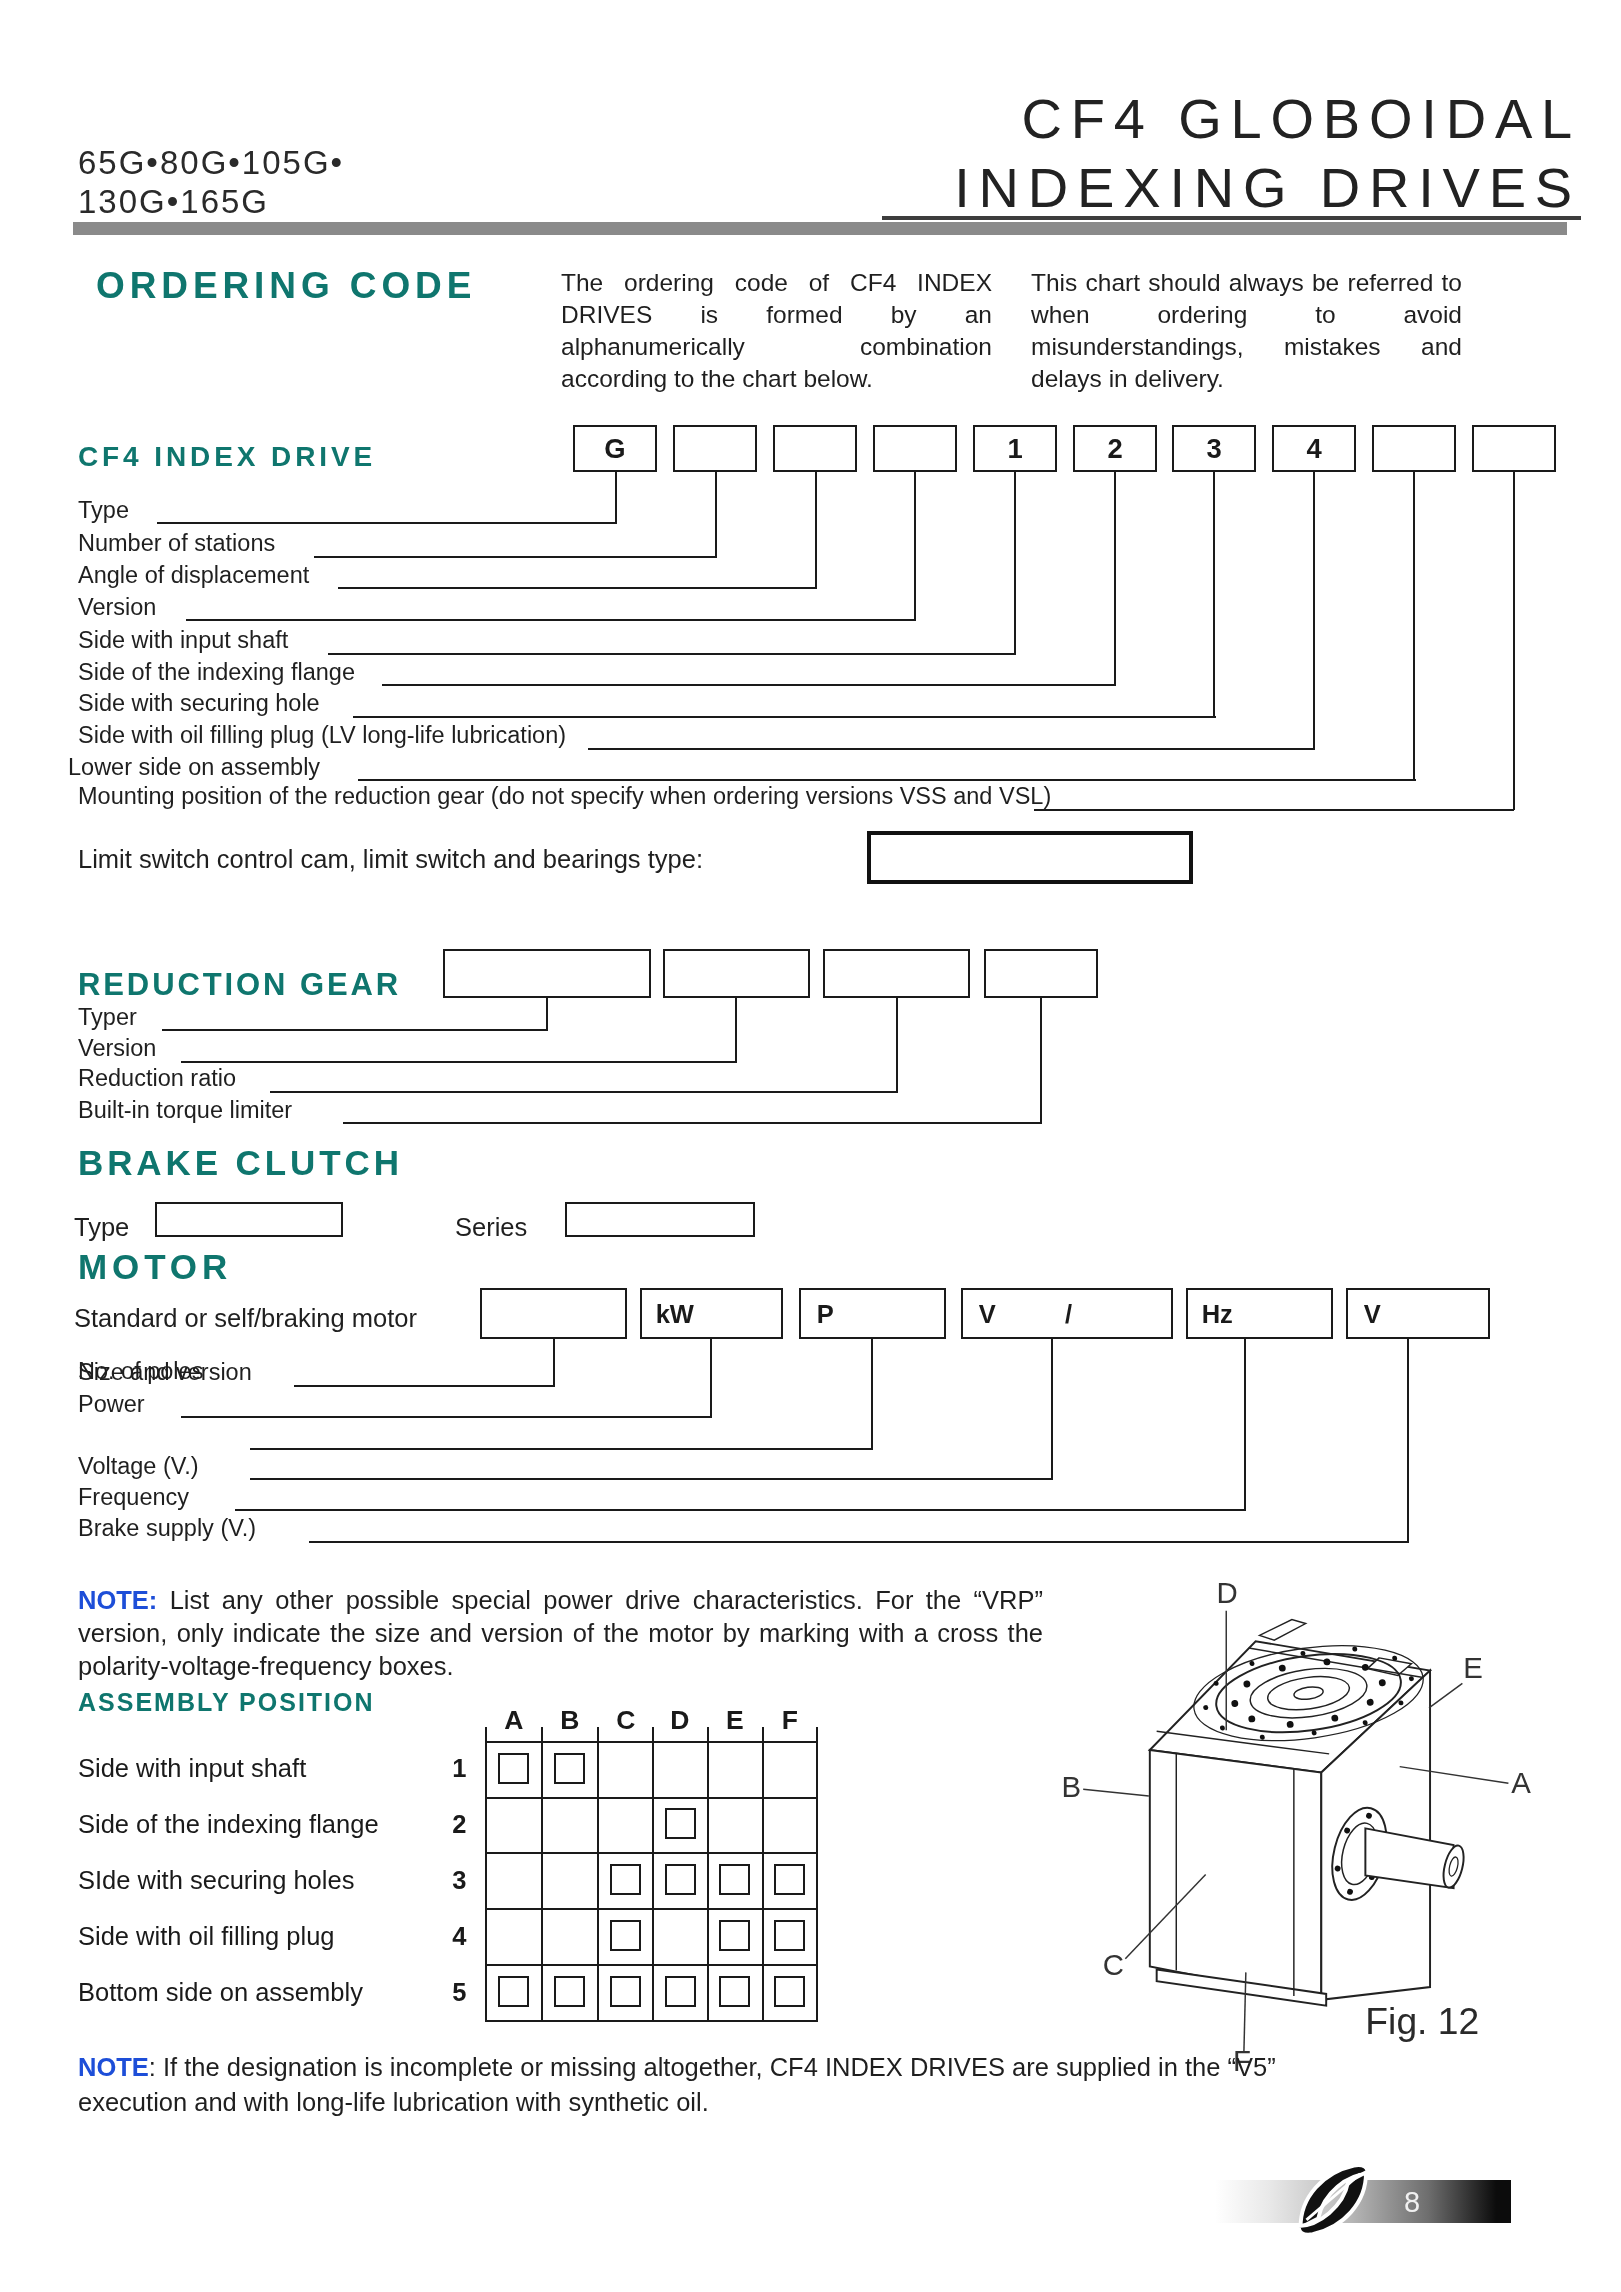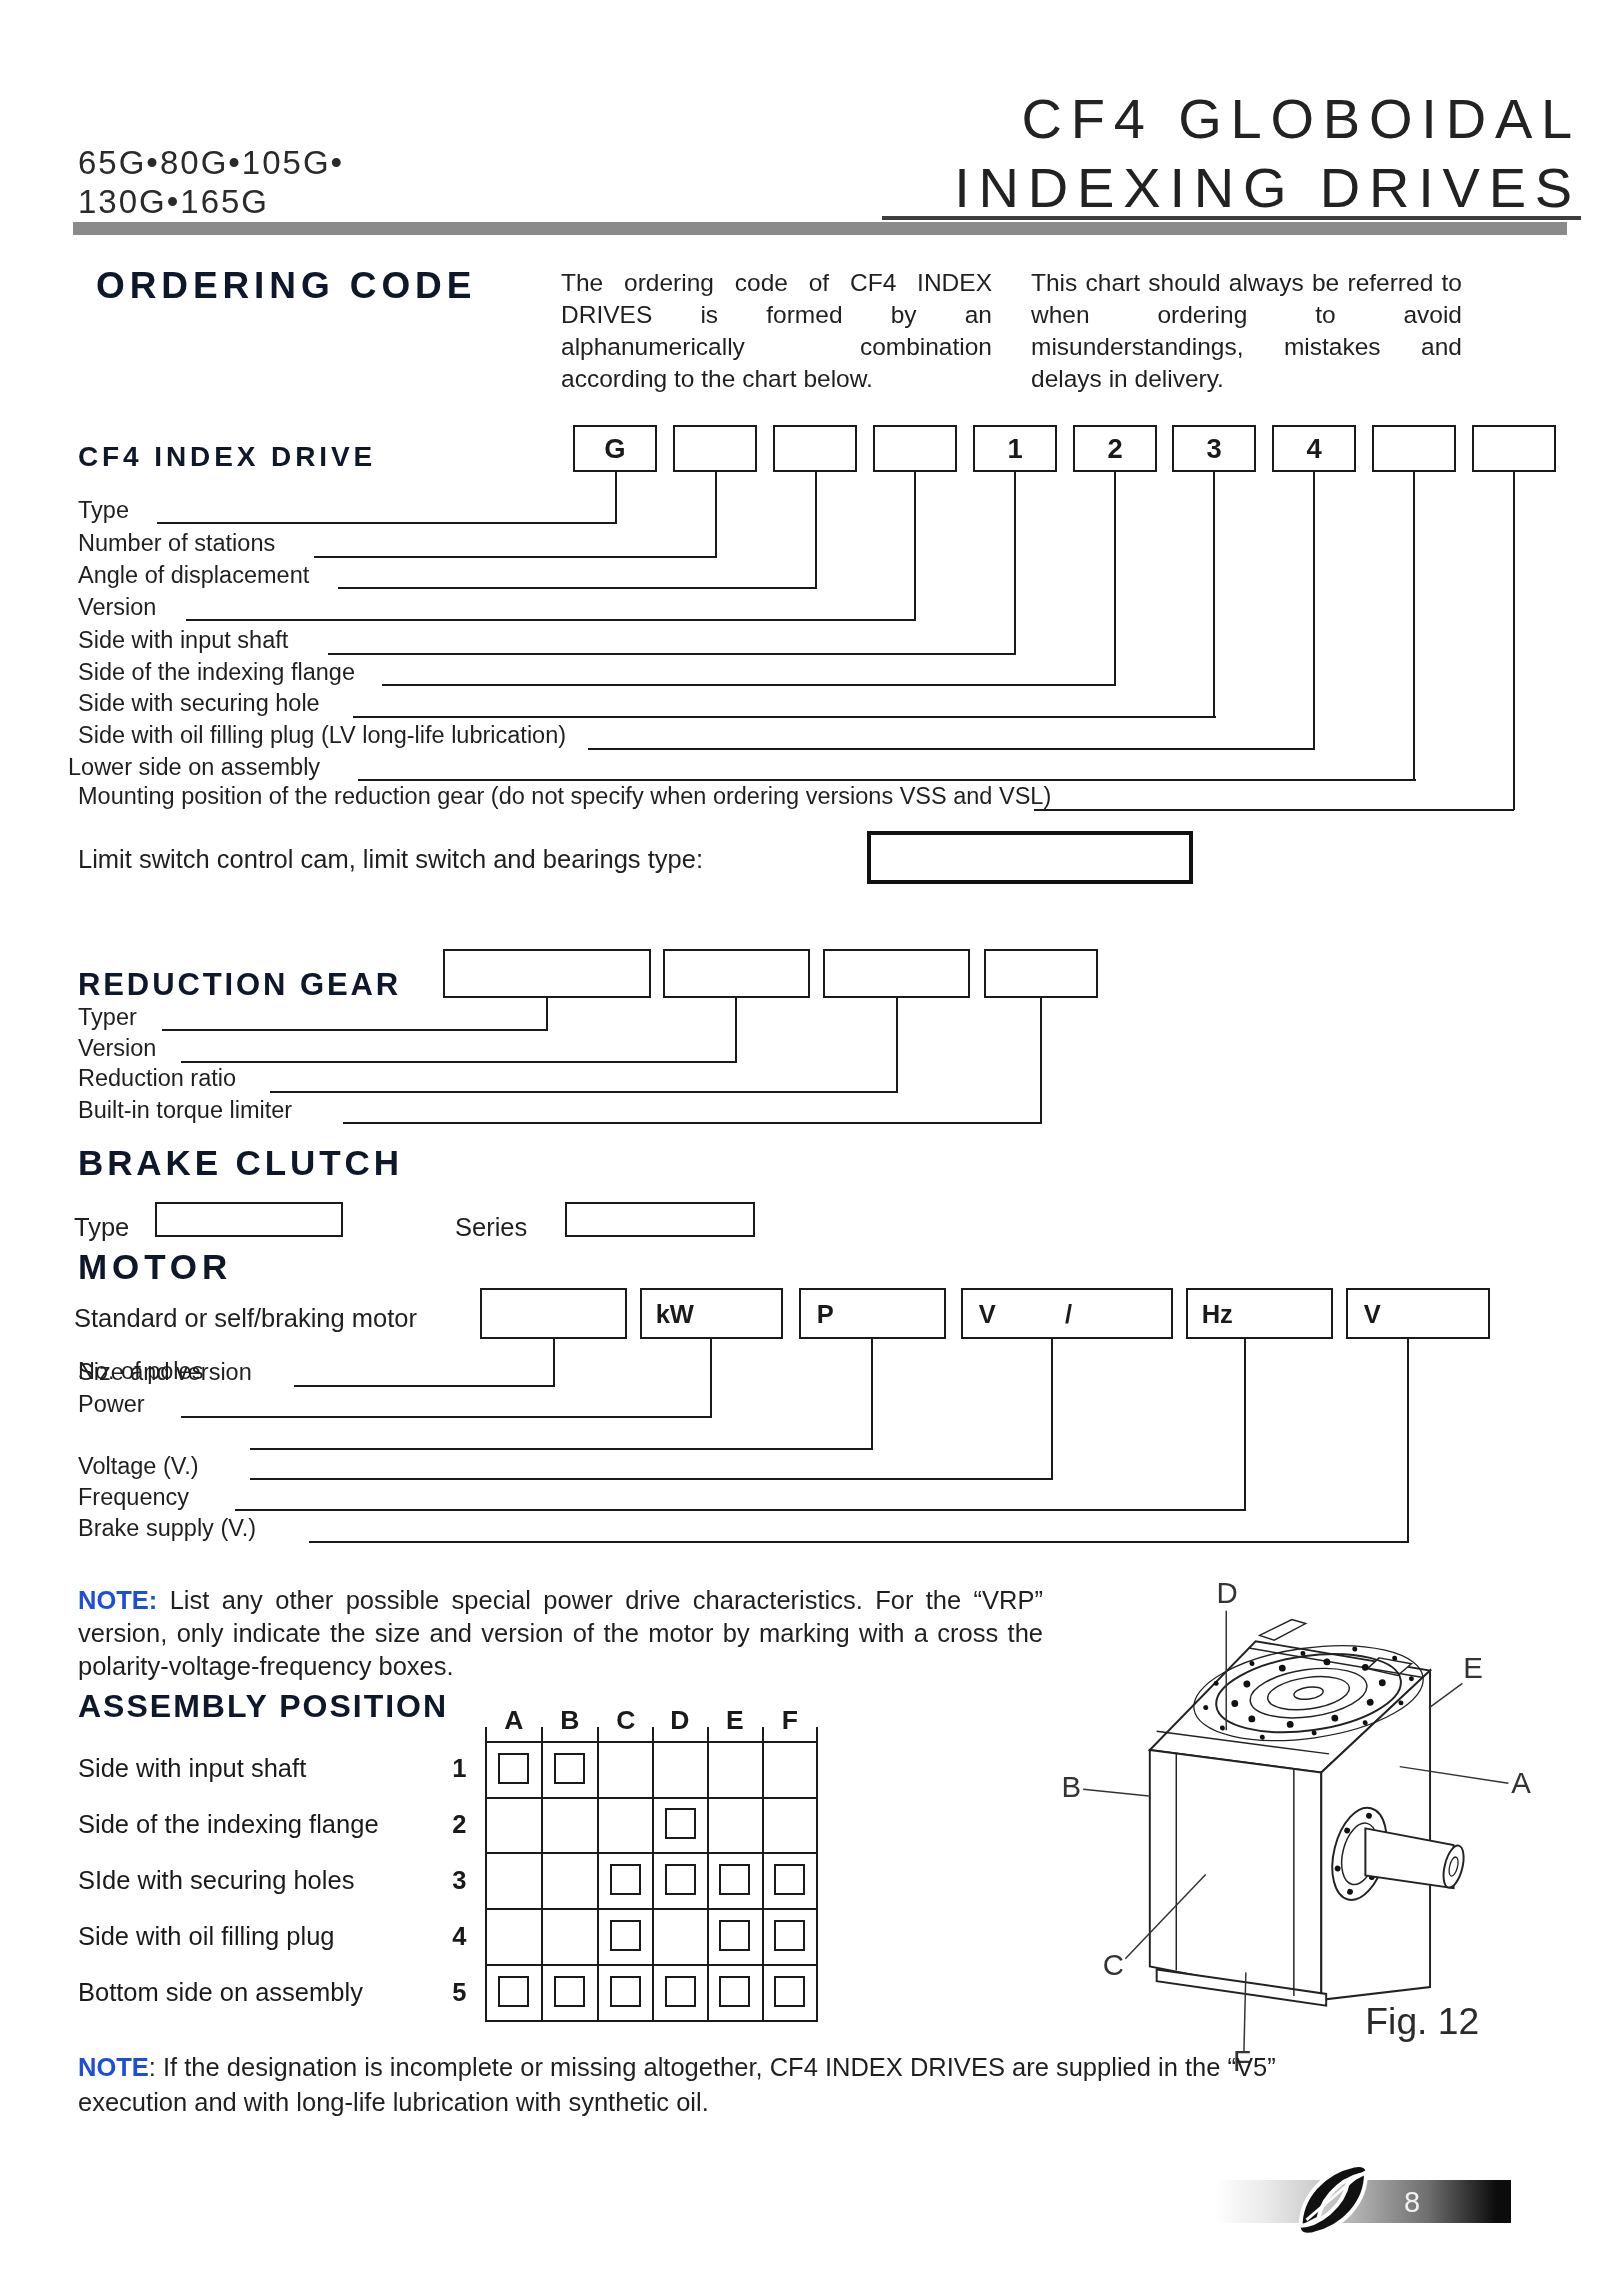--- a/index.html
+++ b/index.html
@@ -7,21 +7,21 @@
         font-family:"Liberation Sans",sans-serif;color:#1a1a1a;margin:0 auto;}
   .abs{position:absolute;}
   .hline{position:absolute;height:2px;background:#1a1a1a;}
   .vline{position:absolute;width:2px;background:#1a1a1a;}
   .gline{position:absolute;background:#1a1a1a;}
   .codebox{position:absolute;box-sizing:border-box;border:2px solid #1a1a1a;background:#fff;
            display:flex;align-items:center;justify-content:center;font-weight:bold;font-size:27.4px;}
   .unit{position:absolute;top:50%;transform:translateY(-50%);font-weight:bold;font-size:25.5px;}
   .dlabel{position:absolute;font-size:23.5px;color:#1f1f1f;white-space:nowrap;}
   .plabel{position:absolute;font-size:25.5px;color:#1f1f1f;white-space:nowrap;}
-  .gh{position:absolute;color:#0f172a;font-weight:bold;white-space:nowrap;letter-spacing:2.9px;text-align:center;}
+  .gh{position:absolute;color:#0f766e;font-weight:bold;white-space:nowrap;letter-spacing:2.9px;text-align:center;}
   .check{position:absolute;box-sizing:border-box;width:31px;height:31px;border:2px solid #1a1a1a;background:#fff;}
   .para{position:absolute;font-size:24.5px;line-height:32px;text-align:justify;color:#1f1f1f;}
   .noteprefix{color:#1d4ed8;font-weight:bold;}
   .colhead{position:absolute;width:21.6px;text-align:center;font-size:26.5px;font-weight:bold;}
   .rownum{position:absolute;width:23.5px;text-align:right;font-size:25.5px;font-weight:bold;}
   .rowlabel{position:absolute;font-size:25.5px;white-space:nowrap;}
   svg text{font-family:"Liberation Sans",sans-serif;}
 </style>
 </head>
 <body>
@@ -158,21 +158,21 @@
   <div class="hline" style="left:250px;top:1478px;width:802px;"></div>
   <span class="dlabel" style="left:78px;top:1484px;">Frequency</span>
   <div class="hline" style="left:235px;top:1509px;width:1010px;"></div>
   <span class="dlabel" style="left:78px;top:1515px;">Brake supply (V.)</span>
   <div class="hline" style="left:309px;top:1541px;width:1100px;"></div>
 
   <div class="para" style="left:78px;top:1584px;width:965px;font-size:25.5px;line-height:33px;">
     <span class="noteprefix">NOTE:</span><span> List any other possible special power drive characteristics. For the “VRP” version, only indicate the size and version of the motor by marking with a cross the polarity-voltage-frequency boxes.</span>
   </div>
 
-  <div class="gh" style="left:78px;top:1688px;font-size:32px;letter-spacing:2px;">ASSEMBLY POSITION</div>
+  <div class="gh" style="left:78px;top:1688px;font-size:25px;letter-spacing:2px;">ASSEMBLY POSITION</div>
 
   <div class="colhead" style="left:503px;top:1705px;">A</div>
   <div class="colhead" style="left:559px;top:1705px;">B</div>
   <div class="colhead" style="left:615px;top:1705px;">C</div>
   <div class="colhead" style="left:669px;top:1705px;">D</div>
   <div class="colhead" style="left:724px;top:1705px;">E</div>
   <div class="colhead" style="left:779px;top:1705px;">F</div>
 
   <div class="gline" style="left:485px;top:1727px;width:2px;height:295px;"></div>
   <div class="gline" style="left:541px;top:1727px;width:2px;height:295px;"></div>

